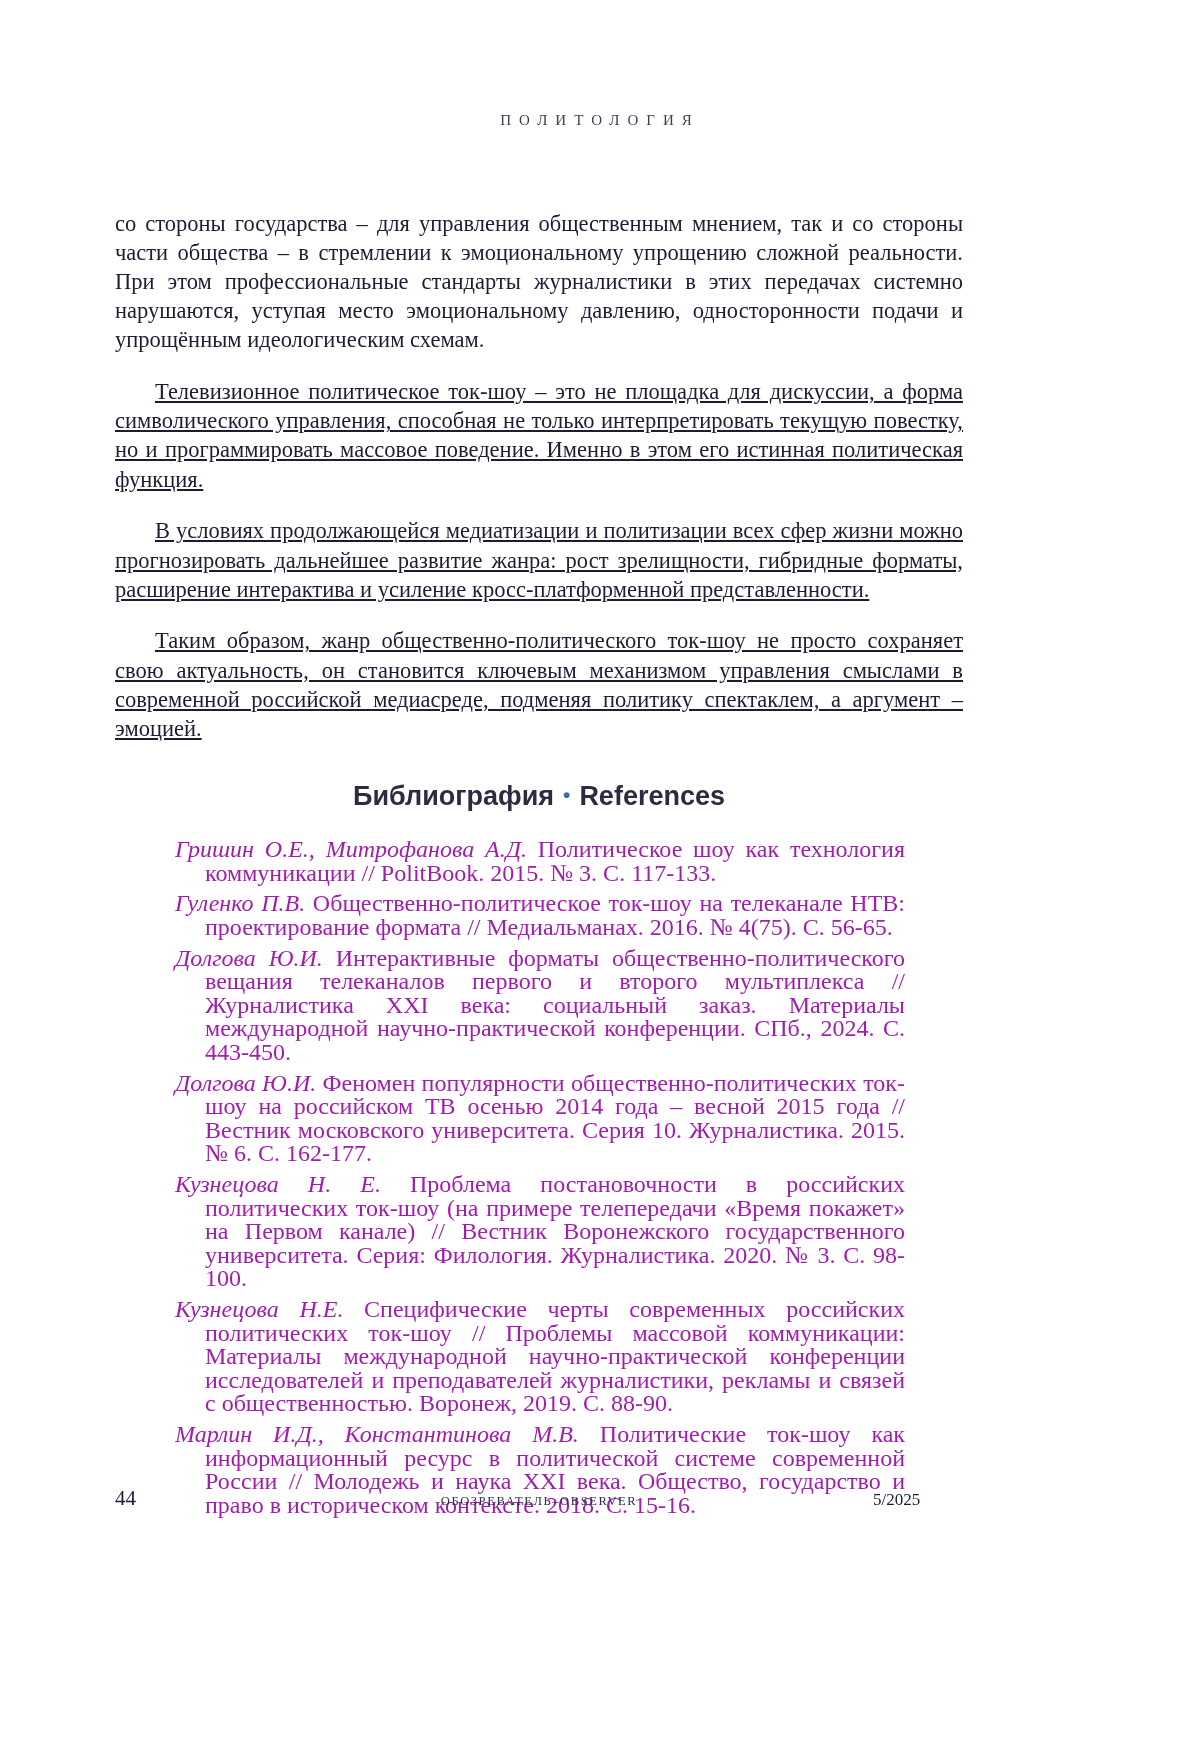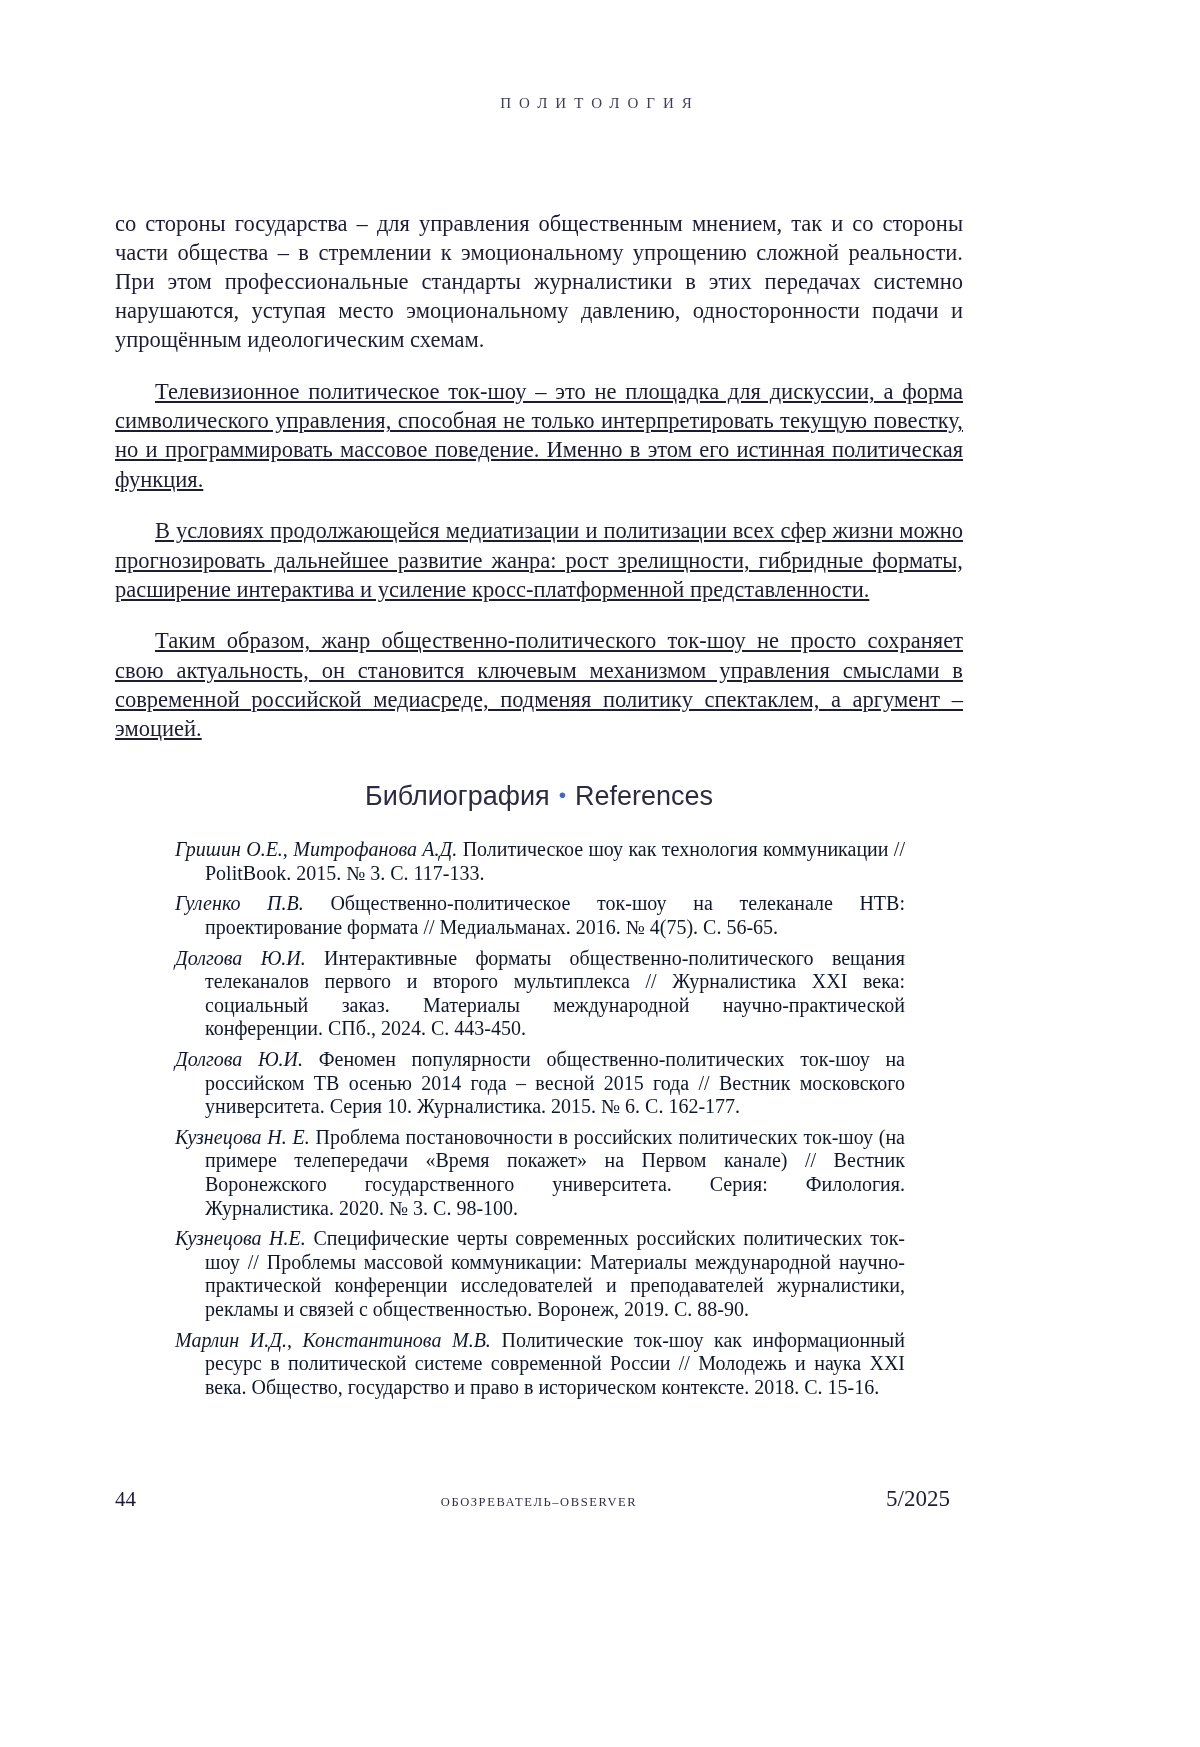--- a/index.html
+++ b/index.html
@@ -8,21 +8,21 @@
     position: relative;
     width: 1200px;
     height: 1747px;
     background: #ffffff;
     font-family: "Liberation Serif", serif;
     color: #1c1c33;
     overflow: hidden;
   }
   .running-head {
     position: absolute;
-    top: 95px;
+    top: 112px;
     left: 0;
     width: 100%;
     text-align: center;
     font-size: 15px;
     letter-spacing: 8px;
     color: #3d3d58;
   }
   .content {
     position: absolute;
     top: 186px;
@@ -33,42 +33,42 @@
     font-size: 22.5px;
     line-height: 29.2px;
     text-align: justify;
     color: #1c1c33;
   }
   .para.indent { text-indent: 40px; text-decoration: underline; }
   .bib-heading {
     margin: 38px 0 0 0;
     text-align: center;
     font-family: "Liberation Sans", sans-serif;
-    font-weight: 400;
+    font-weight: 700;
     font-size: 27px;
     color: #2b2b42;
   }
   .bib-heading .bullet {
     color: #3c6cb4;
     margin: 0 9px;
     font-size: 21px;
     vertical-align: 3px;
   }
   .references {
     margin: 26px auto 0 60px;
     width: 730px;
   }
   .ref {
     margin: 0 0 7px 0;
-    font-size: 20px;
+    font-size: 24px;
     line-height: 23.6px;
     text-align: justify;
     padding-left: 30px;
     text-indent: -30px;
-    color: #0f172a;
+    color: #a21caf;
   }
   .ref-authors { font-style: italic; }
   .footer {
     position: absolute;
     top: 1486px;
     left: 115px;
     width: 848px;
     display: flex;
     align-items: baseline;
   }
@@ -80,22 +80,22 @@
   .footer .journal {
     flex: 1;
     text-align: center;
     font-size: 12.5px;
     letter-spacing: 1.6px;
     font-weight: normal;
     color: #2d2d44;
   }
   .footer .issue {
     width: 90px;
-    text-align: center;
-    font-size: 23px;
+    text-align: left;
+    font-size: 17px;
     color: #1c1c33;
   }
 </style>
 </head>
 <body>
 
 <div class="page">
 
   <div class="running-head">ПОЛИТОЛОГИЯ</div>
 

